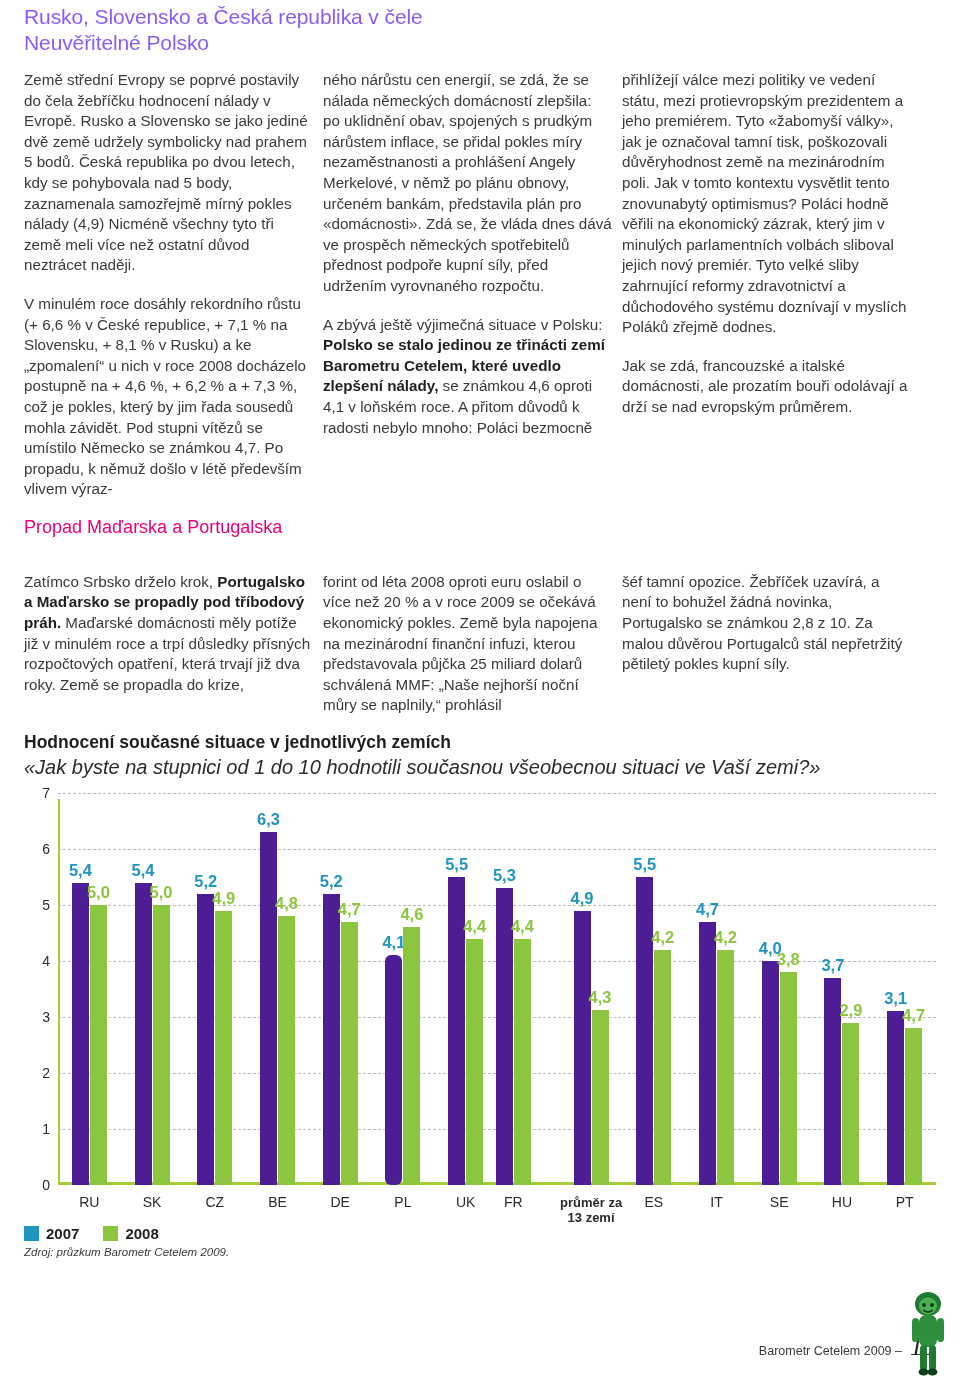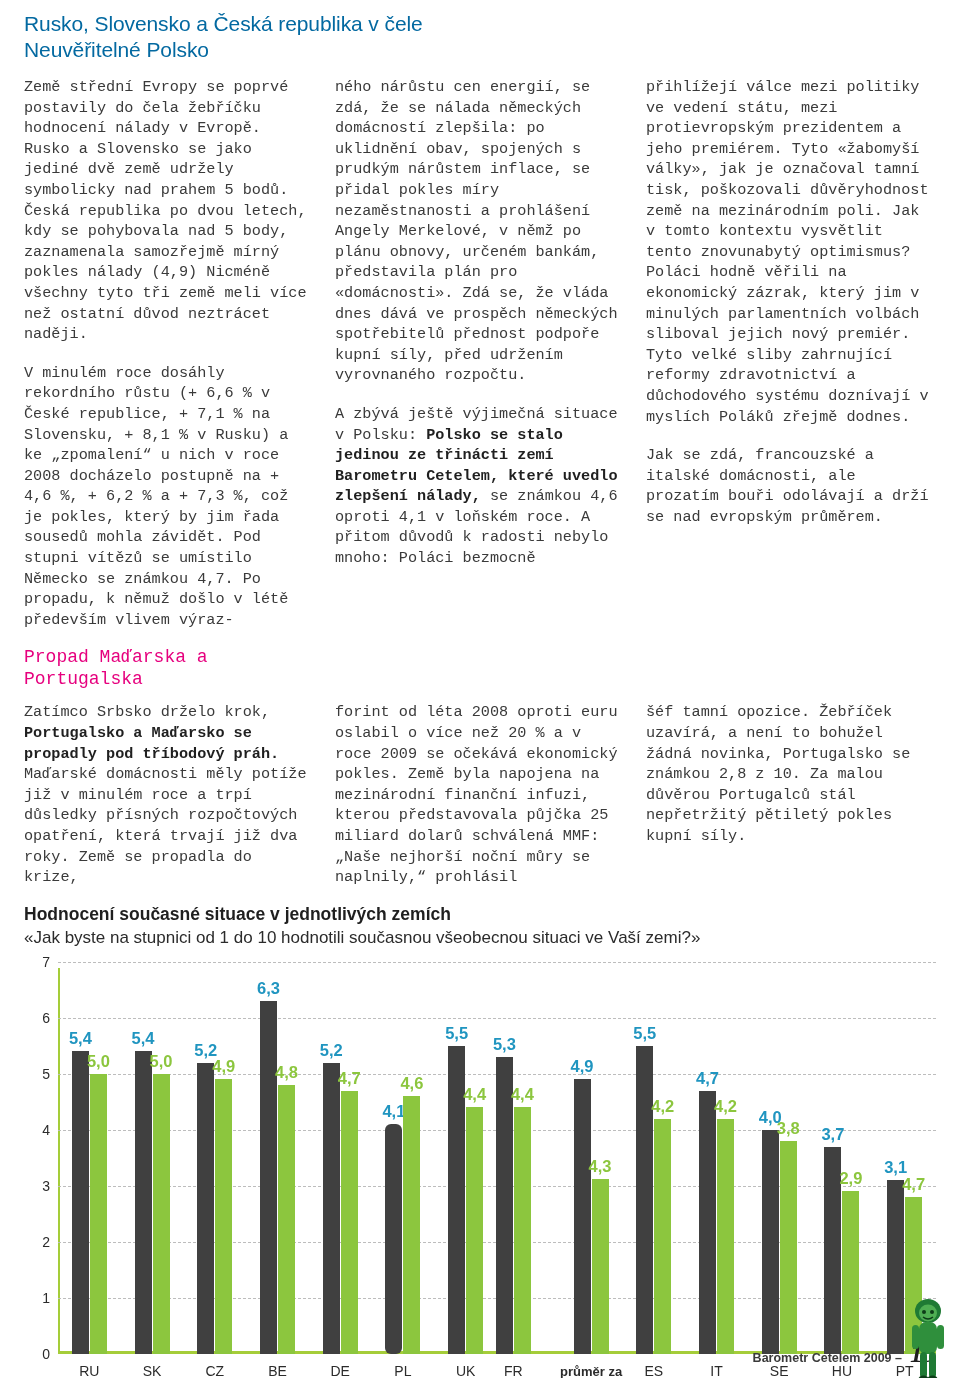--- a/index.html
+++ b/index.html
@@ -11,35 +11,34 @@
     font-family: "Liberation Sans", sans-serif;
     color: #2b2b2b;
     position: relative;
     overflow: hidden;
   }
 
   .page { position: relative; width: 960px; height: 1378px; padding: 0 24px; }
 
   
   .headline {
-    color: #0369a1;
+    color: #8b5cf6;
     font-size: 21px;
     line-height: 26px;
     font-weight: 400;
-    margin: 11px 0 0 0;
+    margin: 4px 0 0 0;
     letter-spacing: -0.1px;
   }
   .headline .l2 { display: block; }
 
   
   .cols {
     display: flex;
-    gap: 22px;
+    gap: 10px;
     margin-top: 14px;
-    font-family: Liberation Mono, monospace;
   }
   .col { width: 289px; }
   .col p {
     margin: 0;
     font-size: 15.2px;
     line-height: 20.6px;
     color: #3a3a3a;
     text-align: left;
   }
   .col p + p { margin-top: 18px; }
@@ -61,23 +60,24 @@
     margin-top: 16px;
     position: relative;
   }
   .chart-title {
     font-size: 17.5px;
     font-weight: bold;
     color: #1f1f1f;
     margin: 0;
   }
   .chart-sub {
-    font-size: 17px;
+    font-size: 20px;
     color: #2b2b2b;
     margin: 3px 0 0 0;
+    font-style: italic;
   }
 
   .plot {
     position: relative;
     margin-top: 14px;
     height: 430px;
   }
   .plot-inner {
     position: absolute;
     left: 34px;
@@ -120,21 +120,21 @@
 
   .group {
     position: absolute;
     bottom: 0;
     display: flex;
     align-items: flex-end;
     justify-content: center;
     gap: 1px;
   }
   .bar { width: 17px; position: relative; }
-  .bar.b2007 { background: #404040; text-decoration: underline; }
+  .bar.b2007 { background: #4c1d95; text-decoration: underline; }
   .bar.b2008 { background: #8cc63e; }
   .bar .val {
     position: absolute;
     bottom: 100%;
     left: 50%;
     transform: translateX(-50%);
     margin-bottom: 3px;
     font-size: 16.5px;
     font-weight: bold;
     white-space: nowrap;
@@ -178,21 +178,20 @@
   }
 
   
   .footer {
     position: absolute;
     right: 24px;
     bottom: 20px;
     display: flex;
     align-items: baseline;
     gap: 8px;
-    font-weight: bold;
   }
   .footer-text { font-size: 12.5px; color: #3a3a3a; }
   .footer-page { font-family: "Liberation Serif", serif; font-size: 26px; font-style: italic; color: #1f1f1f; }
   .mascot { position: absolute; right: 10px; bottom: 6px; width: 44px; height: 86px; }
 </style>
 </head>
 <body>
 
 <div class="page">
 

